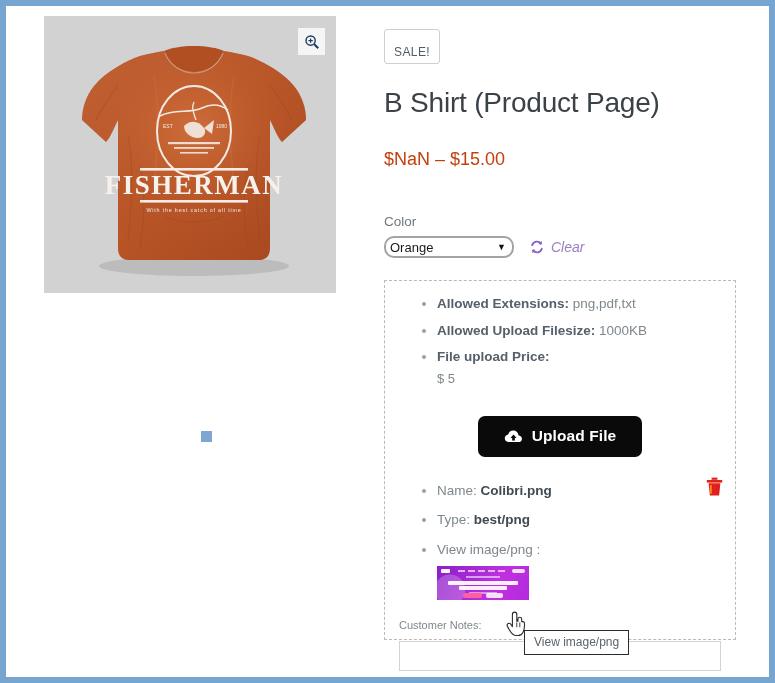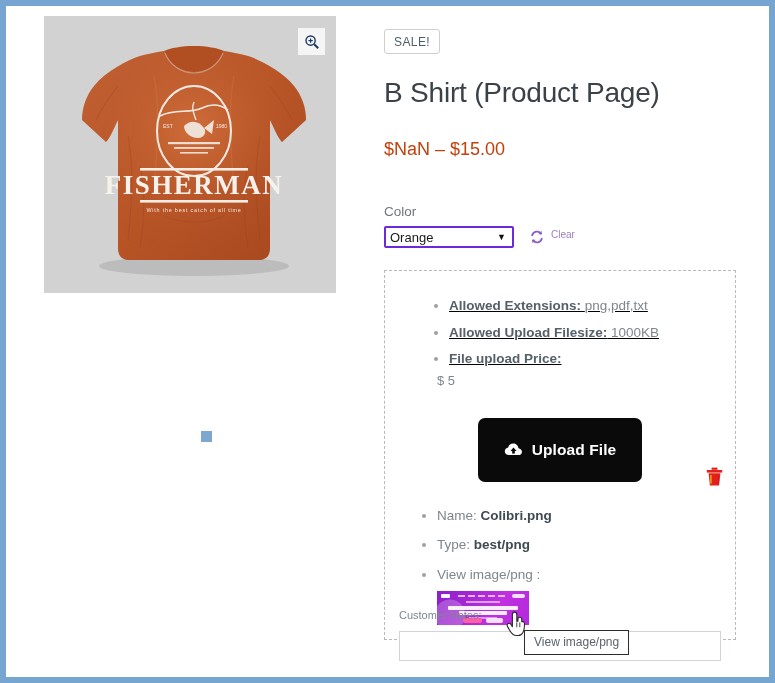--- a/index.html
+++ b/index.html
@@ -62,21 +62,21 @@
   
   .summary-col {
     flex: 1 1 auto;
     padding-left: 40px;
     position: relative;
   }
   .sale-badge {
     display: inline-block;
     border: 1px solid #cfcfcf;
     border-radius: 3px;
-    padding: 5px 9px 4px;
+    padding: 15px 9px 4px;
     font-size: 12px;
     letter-spacing: 0.4px;
     color: #4f5d66;
     background: #fff;
     margin-top: 13px;
   }
   h1.product-title {
     font-weight: 300;
     font-size: 28px;
     line-height: 1.15;
@@ -101,41 +101,42 @@
     align-items: center;
     margin-top: 7px;
   }
   select.attr-select {
     width: 130px;
     height: 22px;
     font-size: 13px;
     font-family: "Liberation Sans", sans-serif;
     color: #1a1a1a;
     background: #ffffff;
-    border: 2px solid #6d28d9;
-    border-radius: 2px;
+    border: 2px solid #a3a3a3;
+    border-radius: 10px;
     padding: 0 4px;
     outline: none;
     -webkit-appearance: none;
     appearance: none;
   }
   .select-shell { position: relative; display: inline-block; }
   .select-caret {
     position: absolute; right: 8px; top: 50%;
     transform: translateY(-50%);
     pointer-events: none;
     font-size: 9px; color: #111;
   }
   .clear-link {
-    display: flex; align-items: flex-start;
+    display: flex; align-items: flex-end;
     margin-left: 15px;
     color: #9b7fc4;
-    font-size: 10px;
+    font-size: 14px;
     text-decoration: none;
     cursor: pointer;
+    font-style: italic;
   }
   .clear-link .ic { margin-right: 6px; display: flex; }
   .variation-price {
     margin-top: 16px;
     font-size: 14.5px;
   }
   .variation-price .old {
     color: #bcbcbc;
     text-decoration: line-through;
     margin-right: 8px;
@@ -145,23 +146,22 @@
   
   .upload-panel {
     margin-top: 22px;
     margin-right: 15px;
     border: 1px dashed #b9b9b9;
     padding: 16px 14px 14px 14px;
     position: relative;
     min-height: 360px;
   }
   ul.meta-list {
-    margin: 12px; padding: 0 0 0 38px;
+    margin: 0; padding: 0 0 0 38px;
     list-style: disc;
-    text-decoration: underline;
   }
   ul.meta-list li {
     color: #7e878d;
     font-size: 13.5px;
     line-height: 1.0;
     margin-bottom: 13px;
   }
   ul.meta-list li::marker { color: #9aa1a6; font-size: 13px; }
   ul.meta-list li b { color: #55606a; font-weight: bold; }
   .price-sub {
@@ -174,21 +174,21 @@
   .upload-btn-row {
     display: flex; justify-content: center;
     margin-top: 30px;
   }
   .upload-btn {
     background: #0a0a0a;
     color: #ffffff;
     border: none;
     border-radius: 7px;
     padding: 0 26px;
-    height: 64px;
+    height: 41px;
     display: flex; align-items: center; gap: 9px;
     font-size: 15.5px;
     font-weight: bold;
     font-family: "Liberation Sans", sans-serif;
     cursor: pointer;
     letter-spacing: 0.1px;
   }
 
   ul.file-list {
     margin: 27px 0 0 0; padding: 0 0 0 38px;

